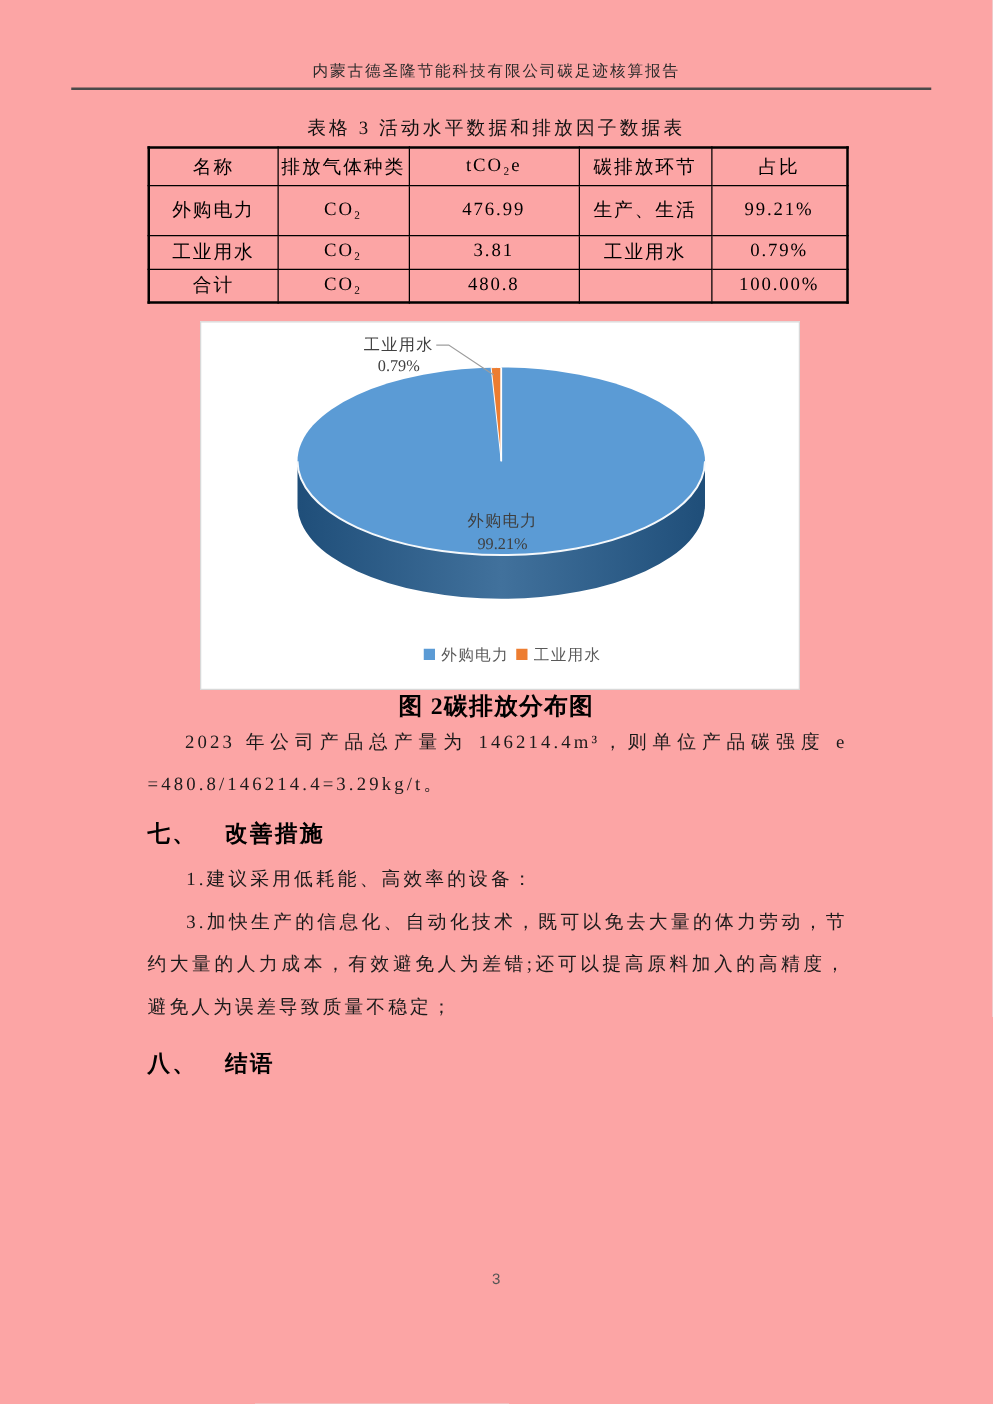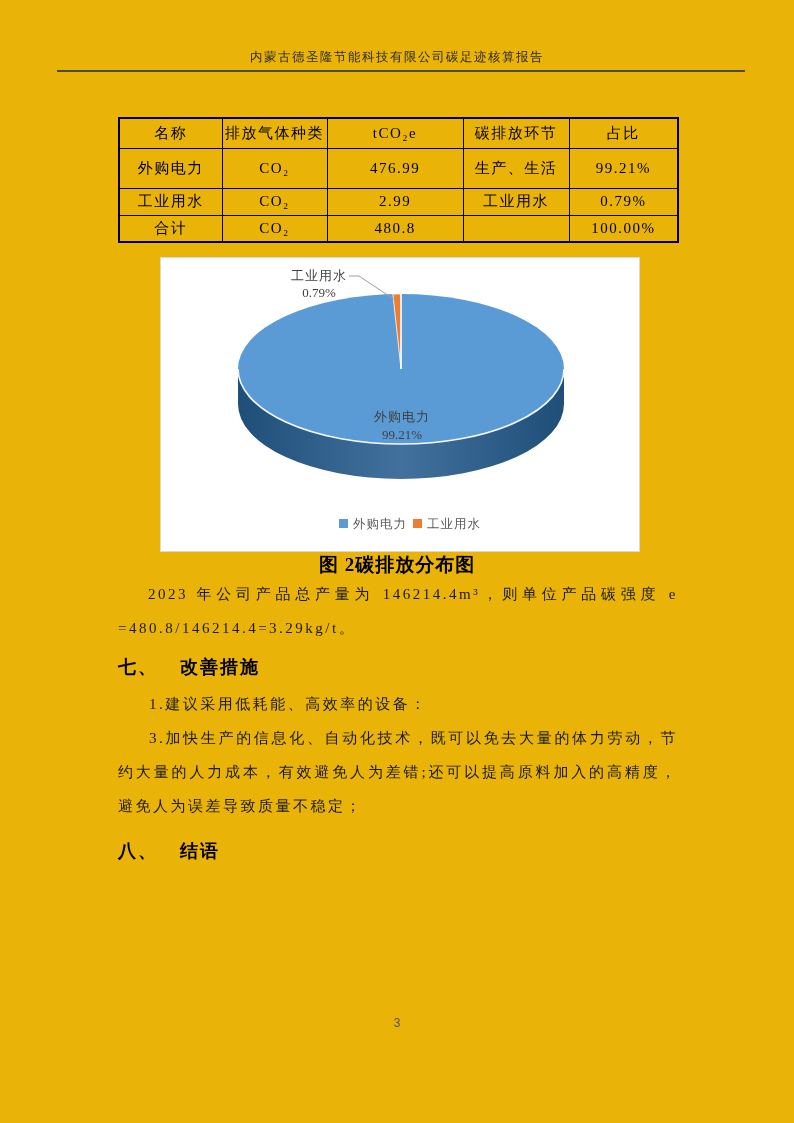--- a/index.html
+++ b/index.html
@@ -1,18 +1,18 @@
 <!DOCTYPE html>
 <html><head>
 <meta charset="utf-8">
 <style>
   html,body { margin:0; padding:0; background:#e8e8e8; }
   .page {
     position:relative; width:794px; height:1123px; margin:0 auto;
-    background:#eab308; overflow:hidden;
+    background:#fca5a5; overflow:hidden;
     font-family:"Liberation Serif","DejaVu Serif",serif; color:#1a1a1a;
   }
   
   .hdr-title {
     position:absolute; top:49px; left:0; right:0; text-align:center;
     font-size:12.5px; letter-spacing:1.5px; color:#2b2b2b;
   }
   .hdr-rule {
     position:absolute; top:70px; left:57px; width:688px; height:0;
     border-top:2.5px solid #4a4a4a;
@@ -62,20 +62,21 @@
   }
 </style>
 </head>
 <body>
 
 <div class="page">
 
   <div class="hdr-title">内蒙古德圣隆节能科技有限公司碳足迹核算报告</div>
   <div class="hdr-rule"></div>
 
+  <div class="tbl-caption">表格 3 活动水平数据和排放因子数据表</div>
 
   <table class="data">
     <colgroup>
       <col style="width:103px">
         <col style="width:105px">
         <col style="width:136px">
       <col style="width:106px">
         <col style="width:109px">
     </colgroup>
     <tbody>
@@ -89,21 +90,21 @@
     <tr class="r-tall">
       <td>外购电力</td>
       <td>CO₂</td>
       <td>476.99</td>
       <td>生产、生活</td>
       <td>99.21%</td>
     </tr>
     <tr class="r-short">
       <td>工业用水</td>
       <td>CO₂</td>
-      <td>2.99</td>
+      <td>3.81</td>
       <td>工业用水</td>
       <td>0.79%</td>
     </tr>
     <tr class="r-short">
       <td>合计</td>
       <td>CO₂</td>
       <td>480.8</td>
       <td></td>
       <td>100.00%</td>
     </tr>

